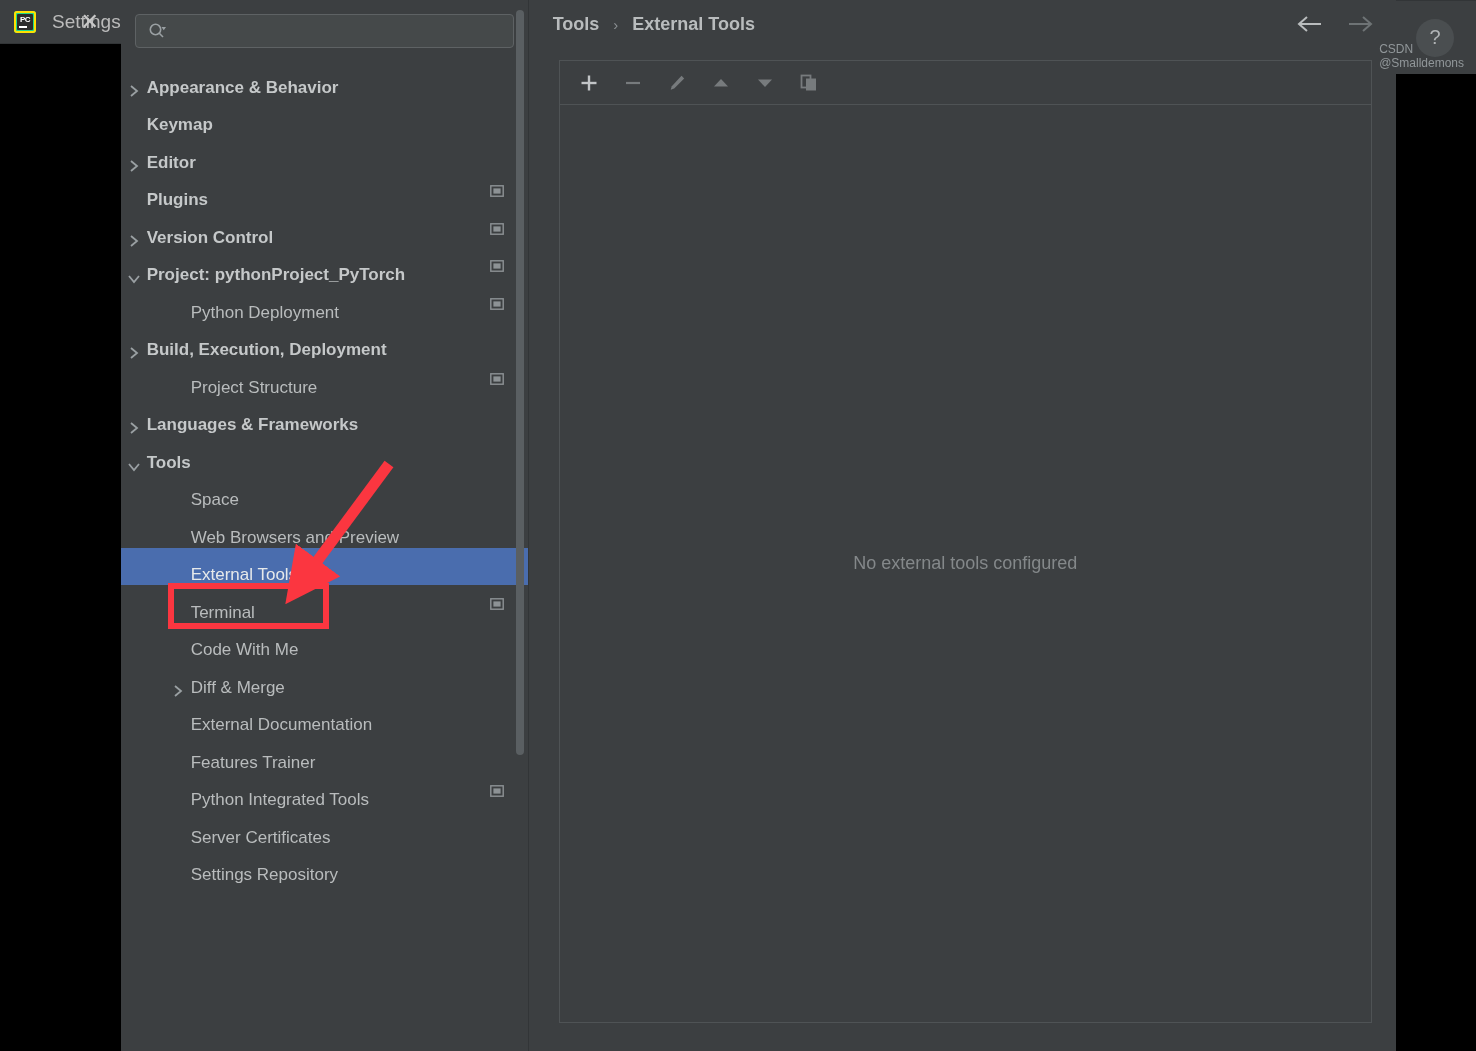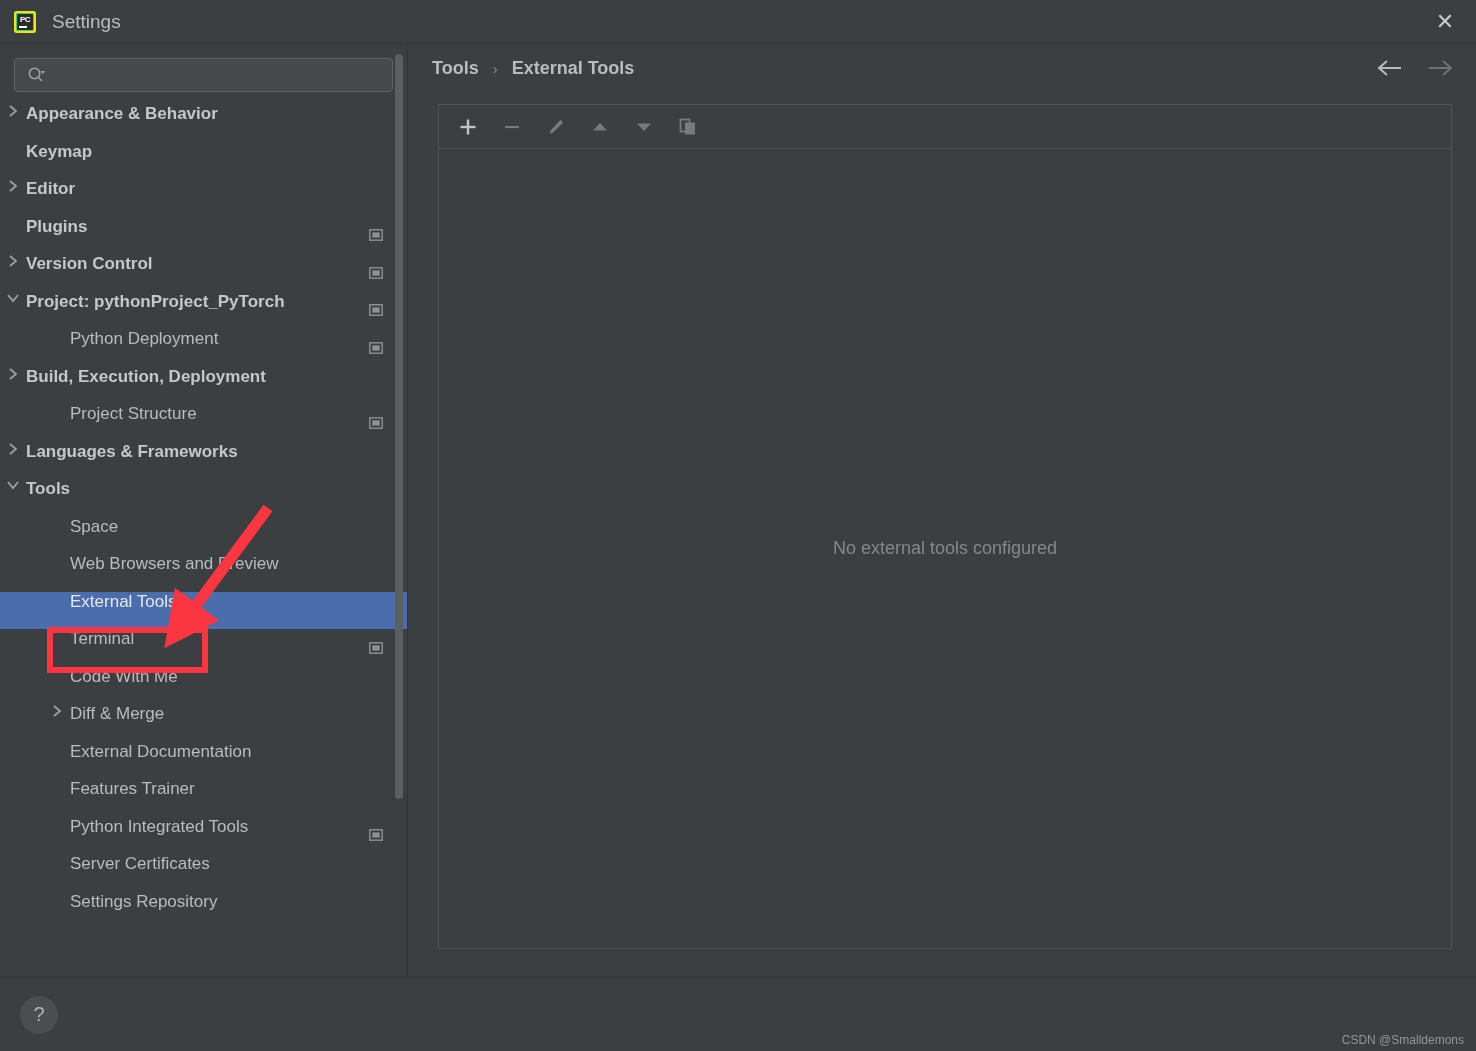--- a/index.html
+++ b/index.html
@@ -8,23 +8,23 @@
     width: 1476px;
     height: 1051px;
     background: #2b2b2b;
     font-family: "Liberation Sans", sans-serif;
     overflow: hidden;
   }
 
   .window {
     position: absolute;
     inset: 0;
-    background: #84cc16;
-    display: flex;
-    flex-direction: column;
+    background: #000000;
+    display: flex;
+    flex-direction: row;
   }
 
   
   .titlebar {
     height: 44px;
     background: #3c3f41;
     display: flex;
     align-items: center;
     flex: 0 0 auto;
     position: relative;
@@ -123,21 +123,21 @@
 
   .tree {
     flex: 1 1 auto;
     overflow: hidden;
     position: relative;
     padding-top: 2px;
   }
   .tree-row {
     height: 37.5px;
     display: flex;
-    align-items: flex-start;
+    align-items: flex-end;
     position: relative;
     padding-right: 18px;
     color: #b9bcbd;
   }
   .tree-row.selected { background: #4a6dae; }
   .tree-row .chev {
     width: 26px;
     flex: 0 0 26px;
     text-align: center;
     color: #9aa0a3;

